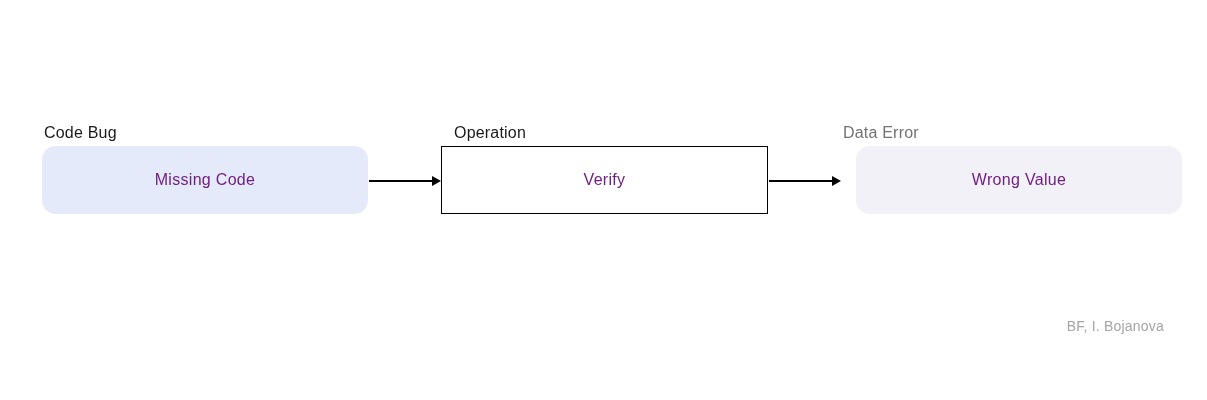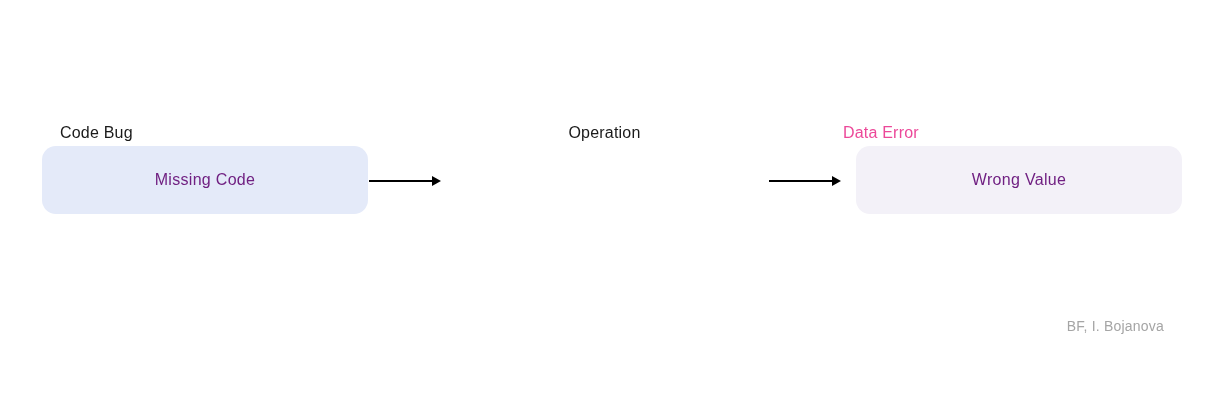--- a/index.html
+++ b/index.html
@@ -24,22 +24,22 @@
     letter-spacing: 0.3px;
   }
   .title-line2 { font-weight: 400; }
   .node-label {
     position: absolute;
     top: 124px;
     font-size: 16px;
     letter-spacing: 0.2px;
     white-space: nowrap;
   }
-  .label-left  { left: 60px; text-align: center; }
-  .label-center { left: 441px; width: 327px; text-align: center; }
+  .label-left  { left: 44px; text-align: center; }
+  .label-center { left: 454px; width: 327px; }
   .label-right { left: 843px; }
   .node {
     position: absolute;
     top: 146px;
     height: 68px;
     display: flex;
     align-items: center;
     justify-content: center;
     font-size: 16px;
     letter-spacing: 0.3px;
@@ -76,28 +76,31 @@
   }
 </style>
 </head>
 <body>
 
 <div class="canvas">
 
 
   <div class="node-label label-left" style="color: rgb(26, 26, 26);">Code Bug</div>
   <div class="node-label label-center" style="color: rgb(26, 26, 26);">Operation</div>
-  <div class="node-label label-right" style="color: #ec4899;">Data Error</div>
+  <div class="node-label label-right" style="color: #737373;">Data Error</div>
 
   <div class="node node-cause" style="background-color: rgb(228, 234, 249);">
     <span style="color: rgb(112, 32, 130);">Missing Code</span>
   </div>
 
   <div class="arrow arrow-1"></div>
 
+  <div class="node node-operation" style="background-color: rgb(255, 255, 255);">
+    <span style="color: rgb(112, 32, 130);">Verify</span>
+  </div>
 
   <div class="arrow arrow-2"></div>
 
   <div class="node node-consequence" style="background-color: rgb(243, 241, 248);">
     <span style="color: rgb(112, 32, 130);">Wrong Value</span>
   </div>
 
   <div class="attribution" style="color: rgb(165, 165, 165);">BF, I. Bojanova</div>
 
 </div>

